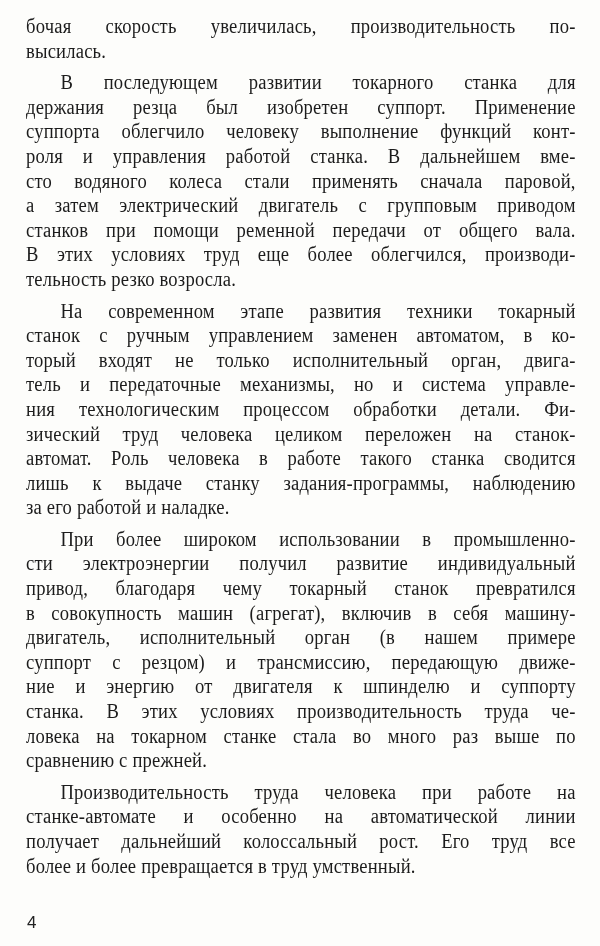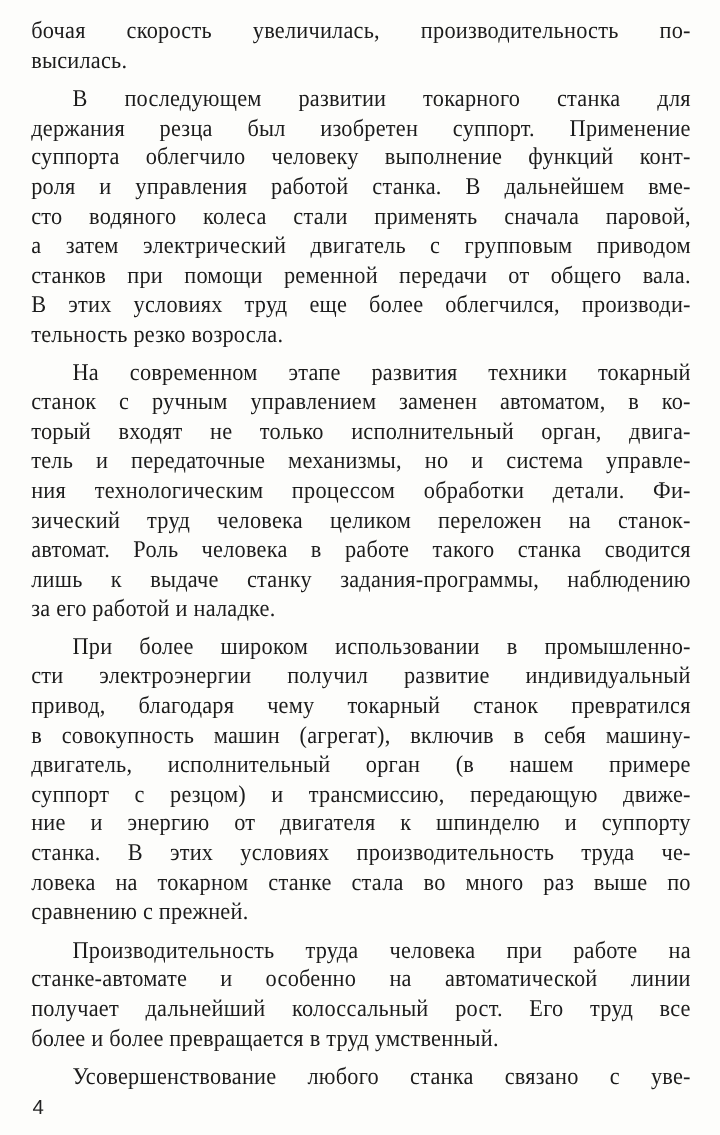--- a/index.html
+++ b/index.html
@@ -100,19 +100,16 @@
     <span class="line last">сравнению с прежней.</span>
   </div>
 
   <div class="para">
     <span class="line indent">Производительность труда человека при работе на</span>
     <span class="line">станке-автомате и особенно на автоматической линии</span>
     <span class="line">получает дальнейший колоссальный рост. Его труд все</span>
     <span class="line last">более и более превращается в труд умственный.</span>
   </div>
 
-  <div class="para">
-    <span class="line indent">Усовершенствование любого станка связано с уве-</span>
-  </div>
 
 </div>
 
 <div class="page-number">4</div>
 
 </body></html>

